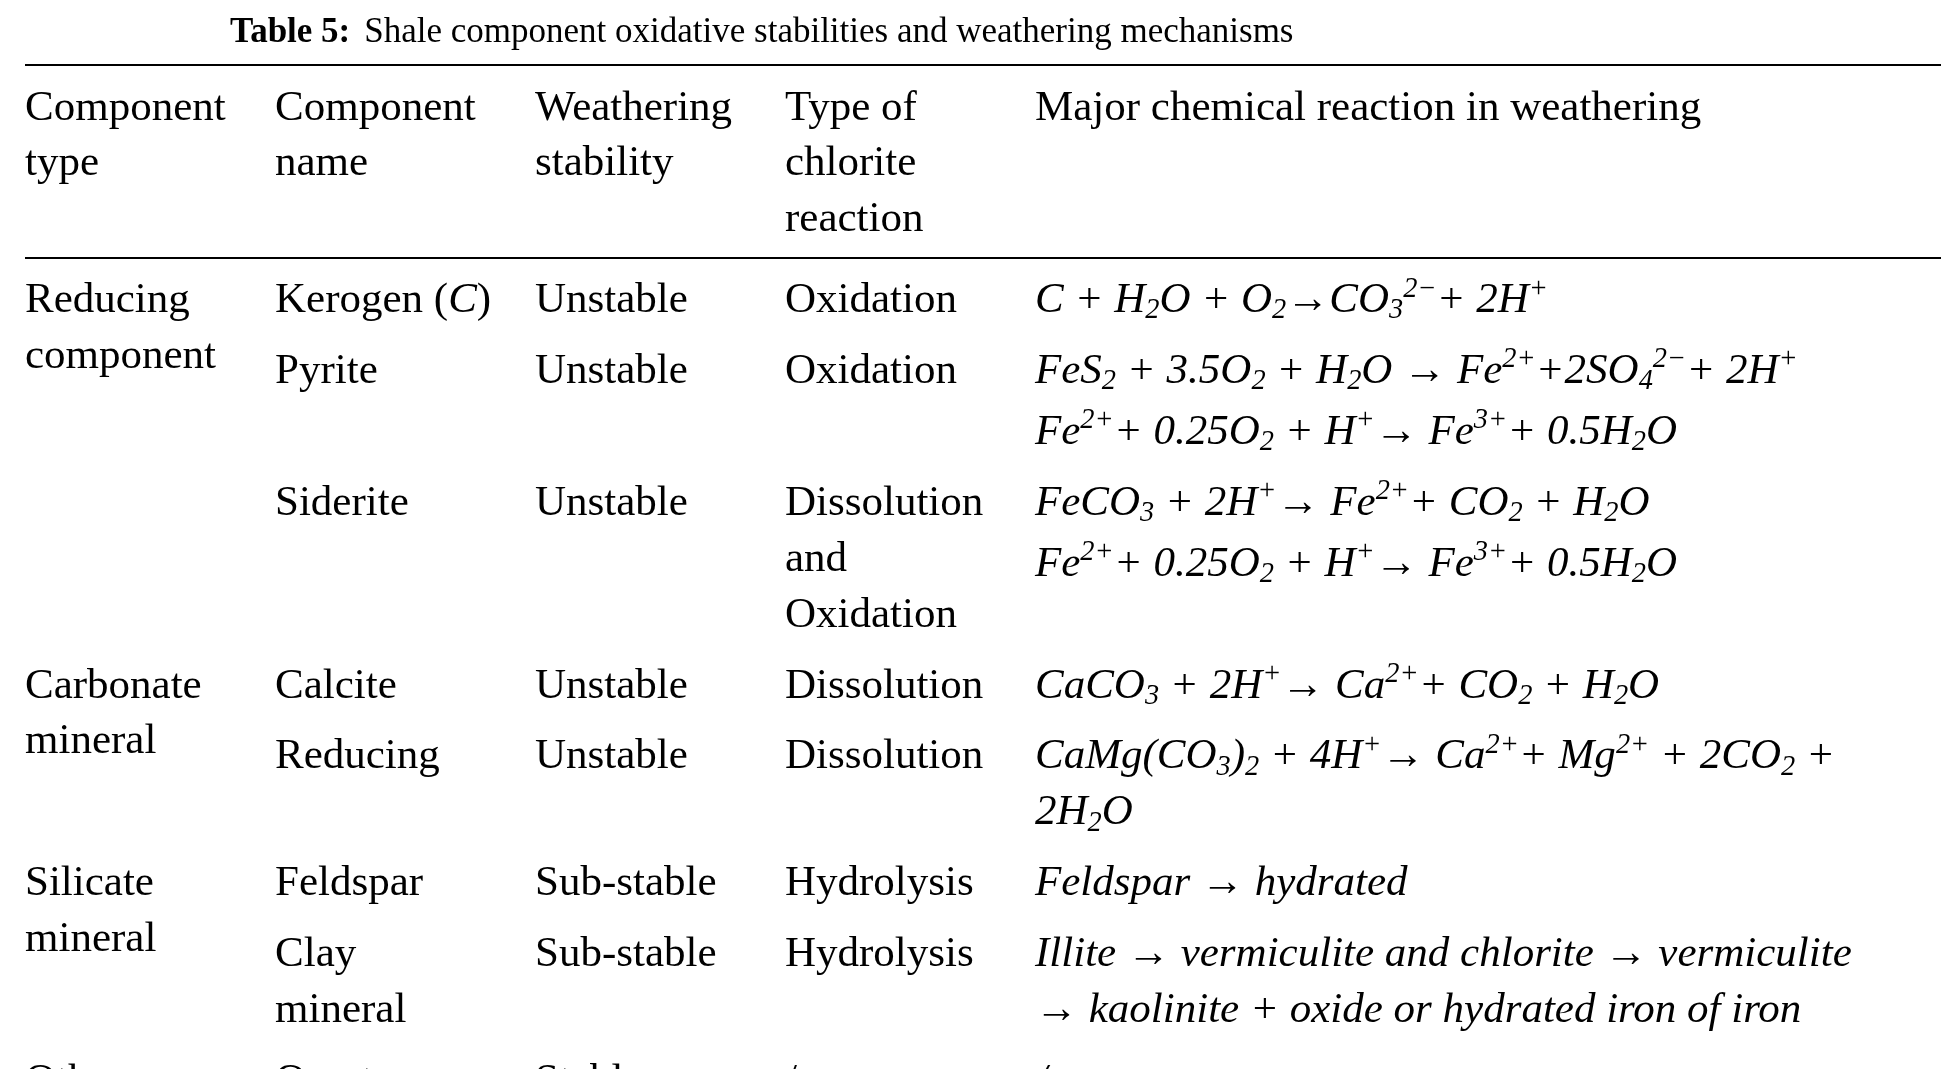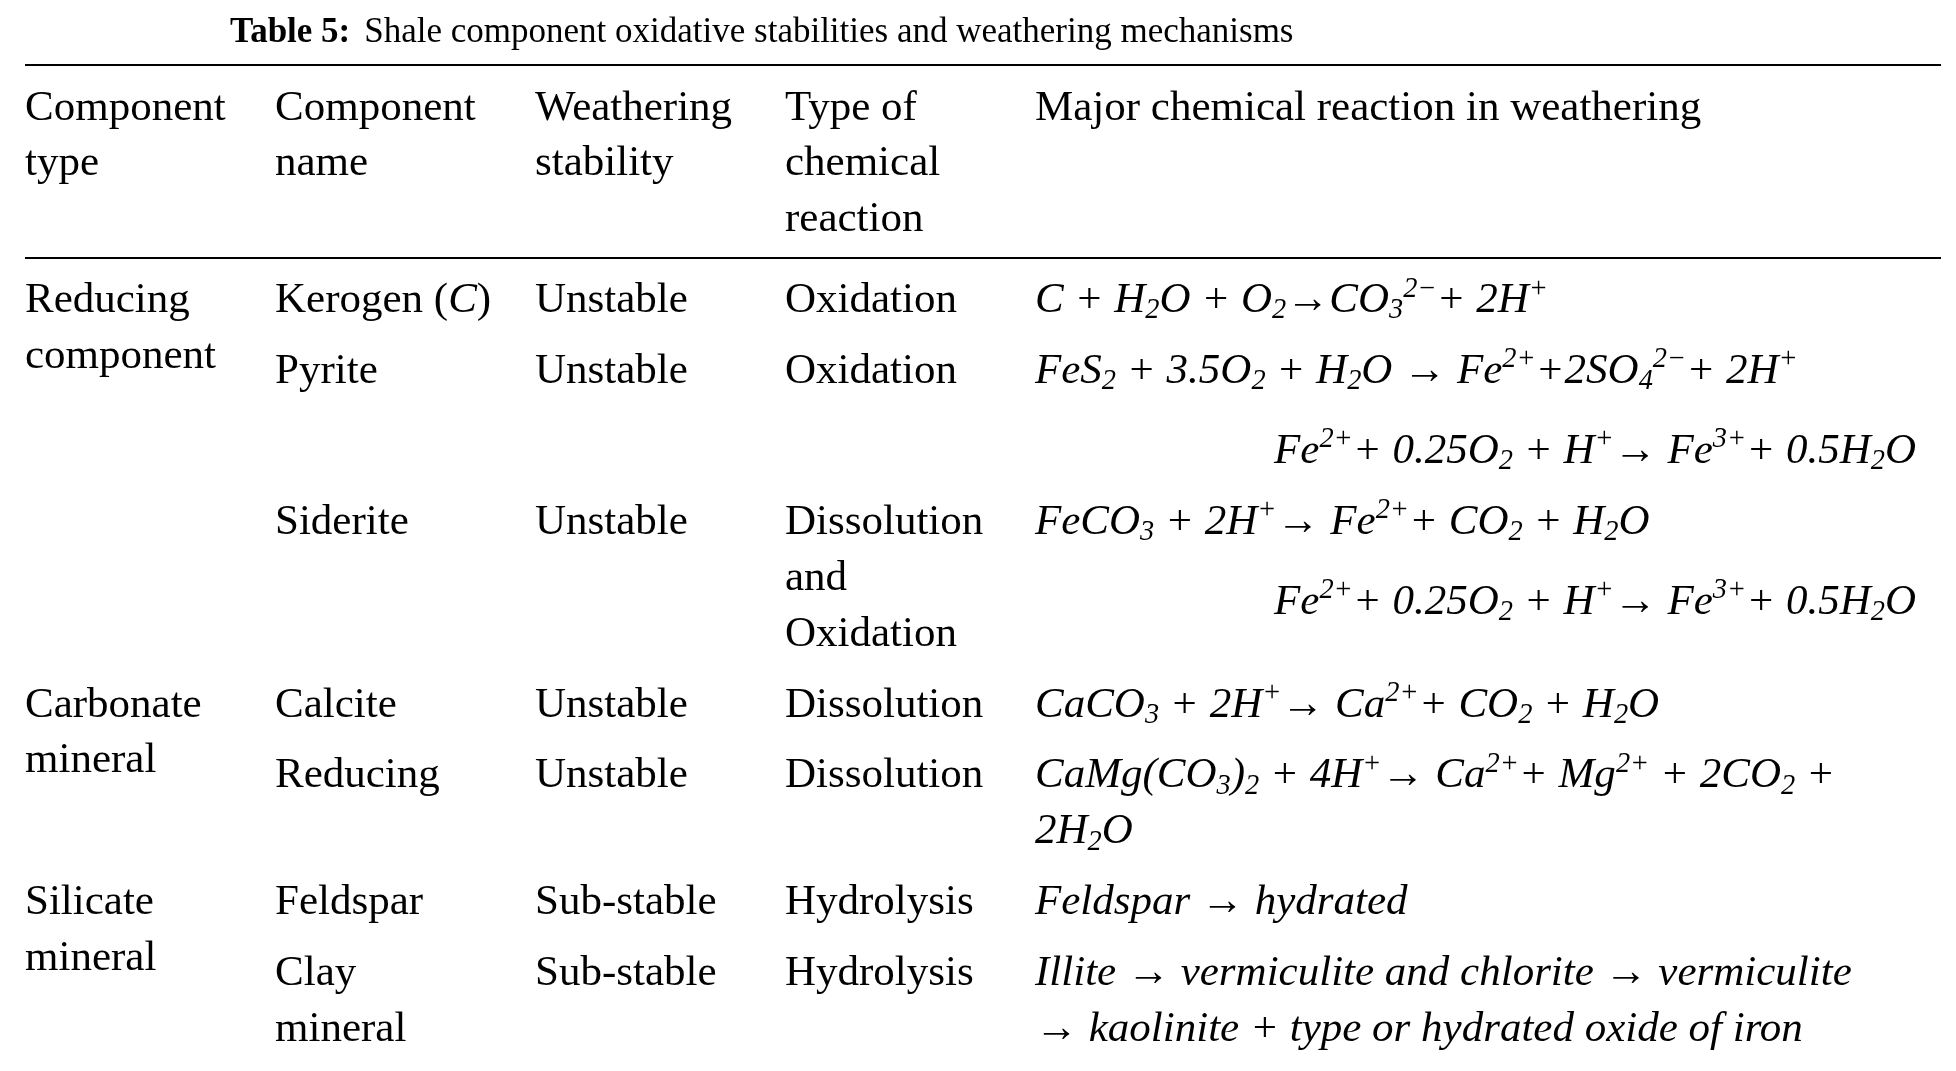--- a/index.html
+++ b/index.html
@@ -49,21 +49,21 @@
     padding: 12px 30px 12px 0;
     border-bottom: 2px solid #000;
   }
   td {
     text-align: left;
     vertical-align: top;
     padding: 11px 25px 4px 0;
   }
   .col-type, .col-name, .col-rtype { white-space: pre-line; }
   .formula-line { white-space: pre-line; font-style: italic; }
-  .formula-line + .formula-line { margin-top: 24px; text-align: right; }
+  .formula-line + .formula-line { margin-top: 5px; }
   sub, sup {
     font-size: 66%;
     line-height: 0;
     vertical-align: baseline;
     position: relative;
   }
   sup { top: -0.55em; }
   sub { bottom: -0.22em; }
   .bottom-rule {
     width: 1916px;
@@ -87,21 +87,21 @@
         <col class="c2">
         <col class="c3">
         <col class="c4">
         <col class="c5">
     </colgroup>
     <thead>
       <tr>
         <th>Component type</th>
         <th>Component name</th>
         <th>Weathering stability</th>
-        <th>Type of chemical reaction</th>
+        <th>Type of chlorite reaction</th>
         <th>Major chemical reaction in weathering</th>
       </tr>
     </thead>
     <tbody>
         <tr>
           <td rowspan="3" class="col-type">Reducing
 component</td>
           <td class="col-name">Kerogen (<i>C</i>)</td>
           <td class="col-stab">Unstable</td>
           <td class="col-rtype">Oxidation</td>
@@ -158,21 +158,21 @@
             <div class="formula-line">Feldspar → hydrated</div>
           </td>
         </tr>
         <tr>
           <td class="col-name">Clay
 mineral</td>
           <td class="col-stab">Sub-stable</td>
           <td class="col-rtype">Hydrolysis</td>
           <td class="col-reaction">
             <div class="formula-line">Illite → vermiculite and chlorite → vermiculite
-→ kaolinite + type or hydrated oxide of iron</div>
+→ kaolinite + oxide or hydrated iron of iron</div>
           </td>
         </tr>
         <tr>
           <td rowspan="1" class="col-type">Other</td>
           <td class="col-name">Quartz</td>
           <td class="col-stab">Stable</td>
           <td class="col-rtype">/</td>
           <td class="col-reaction">
             <div class="formula-line">/</div>
           </td>

